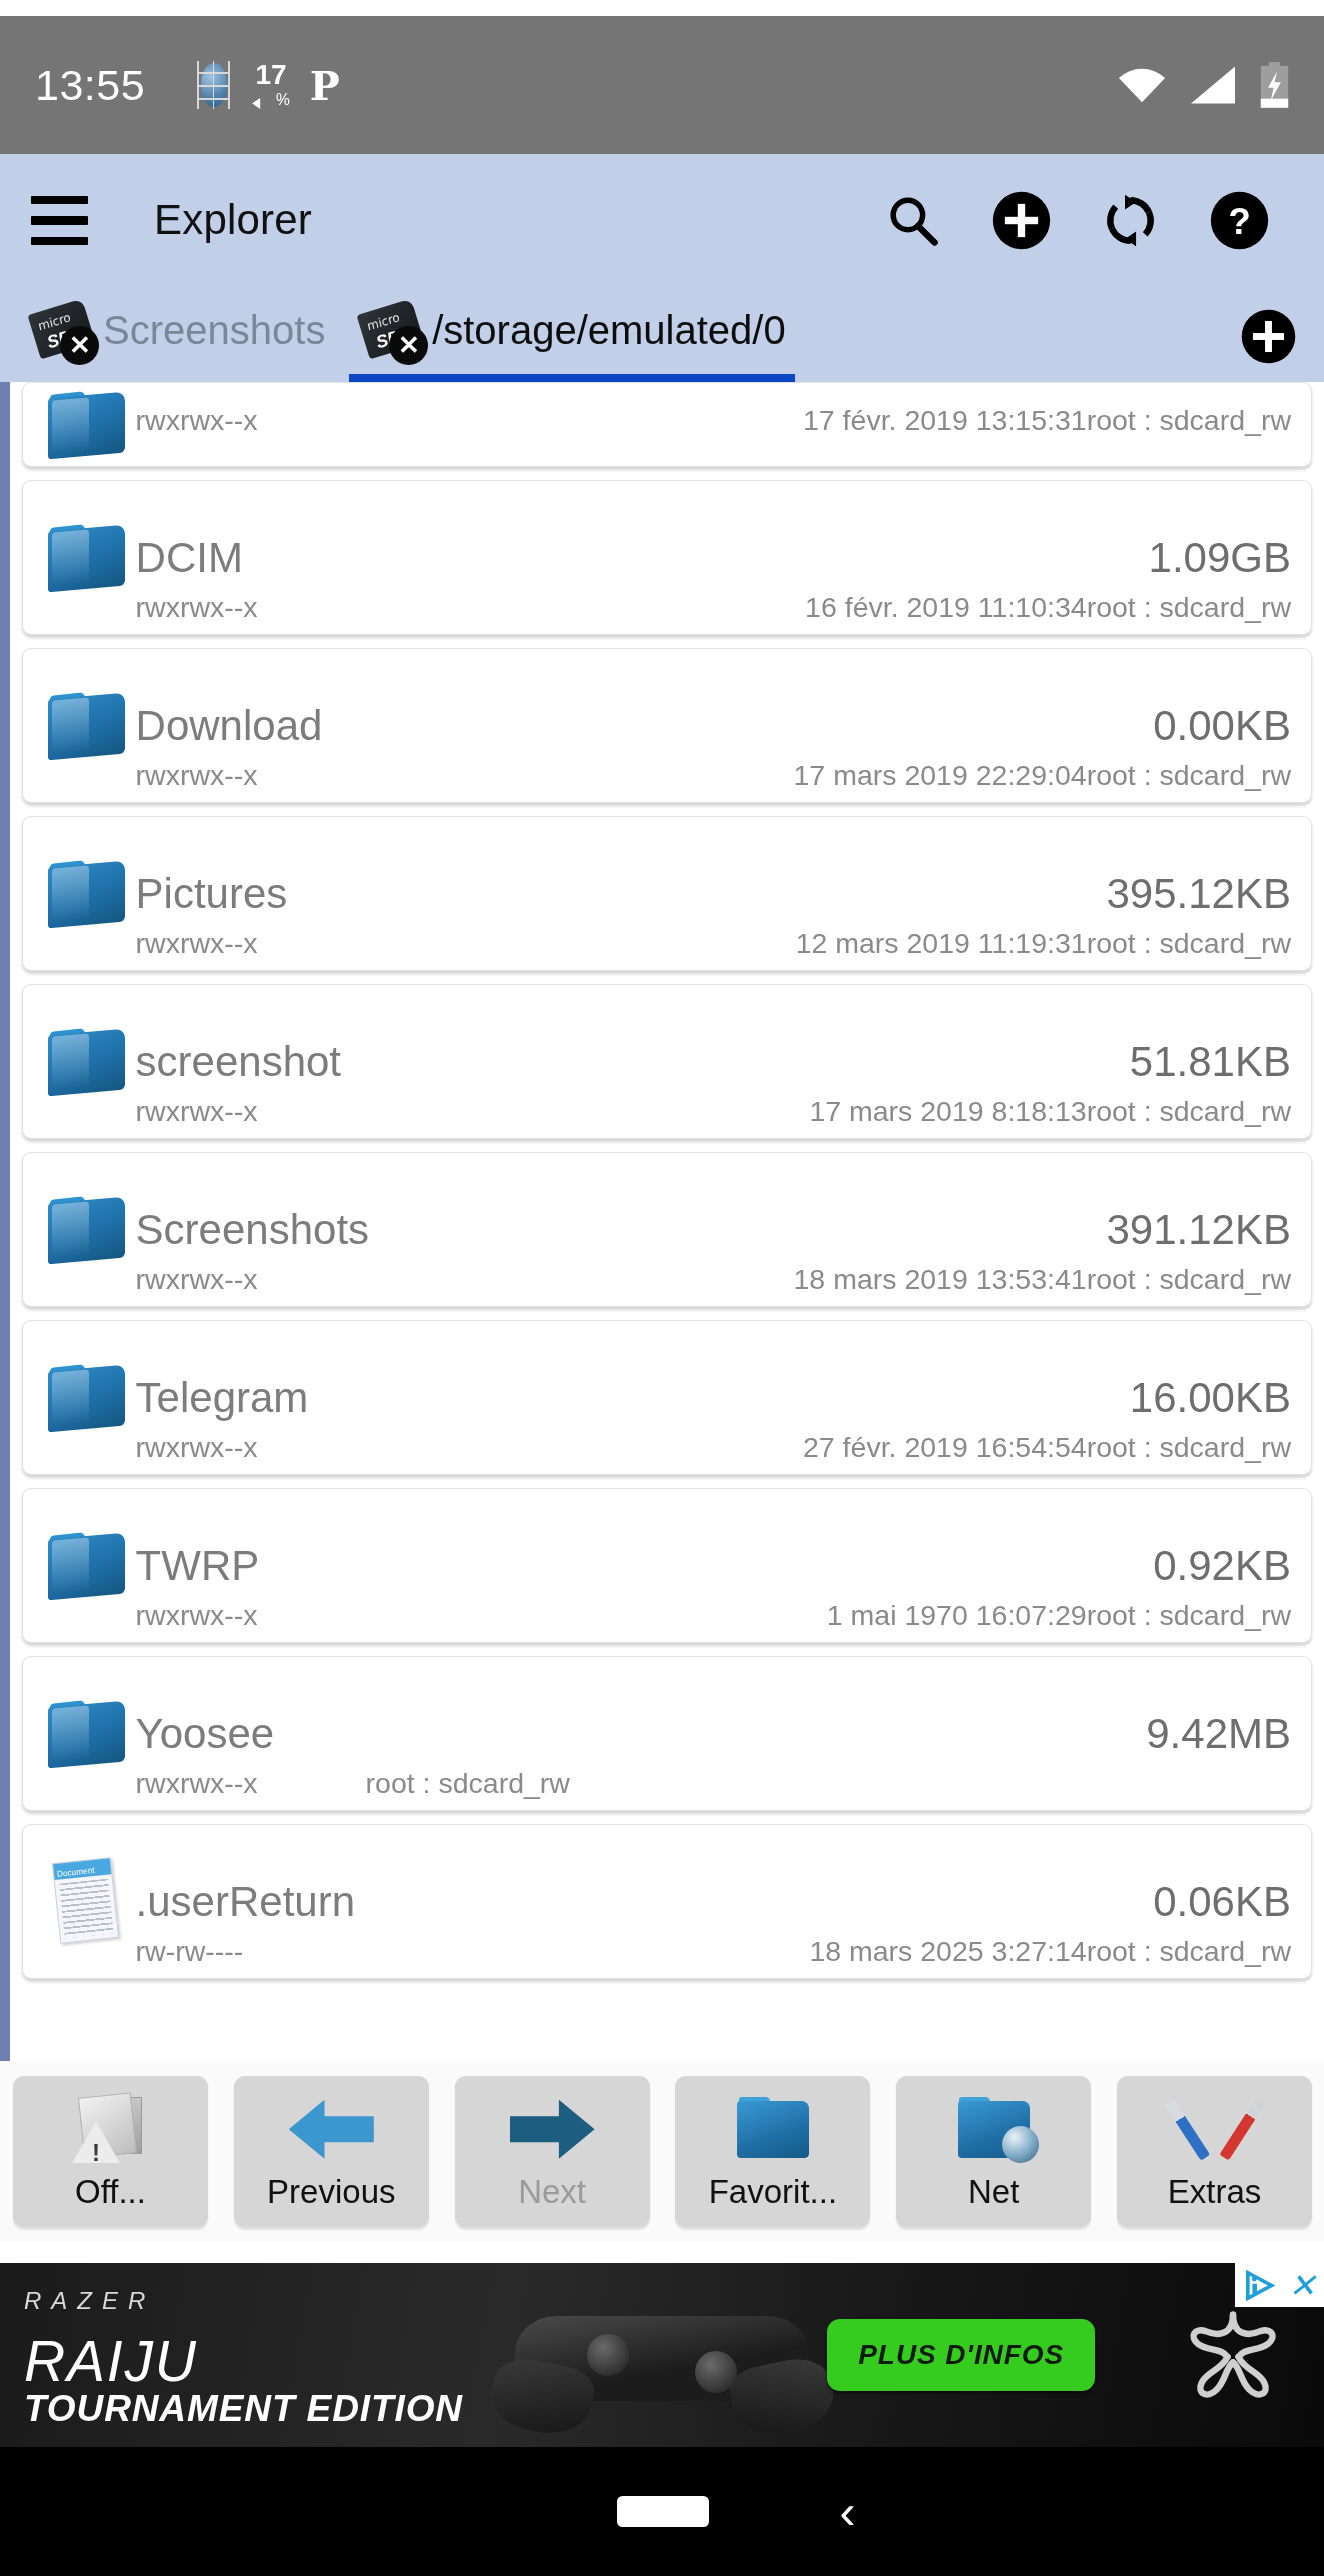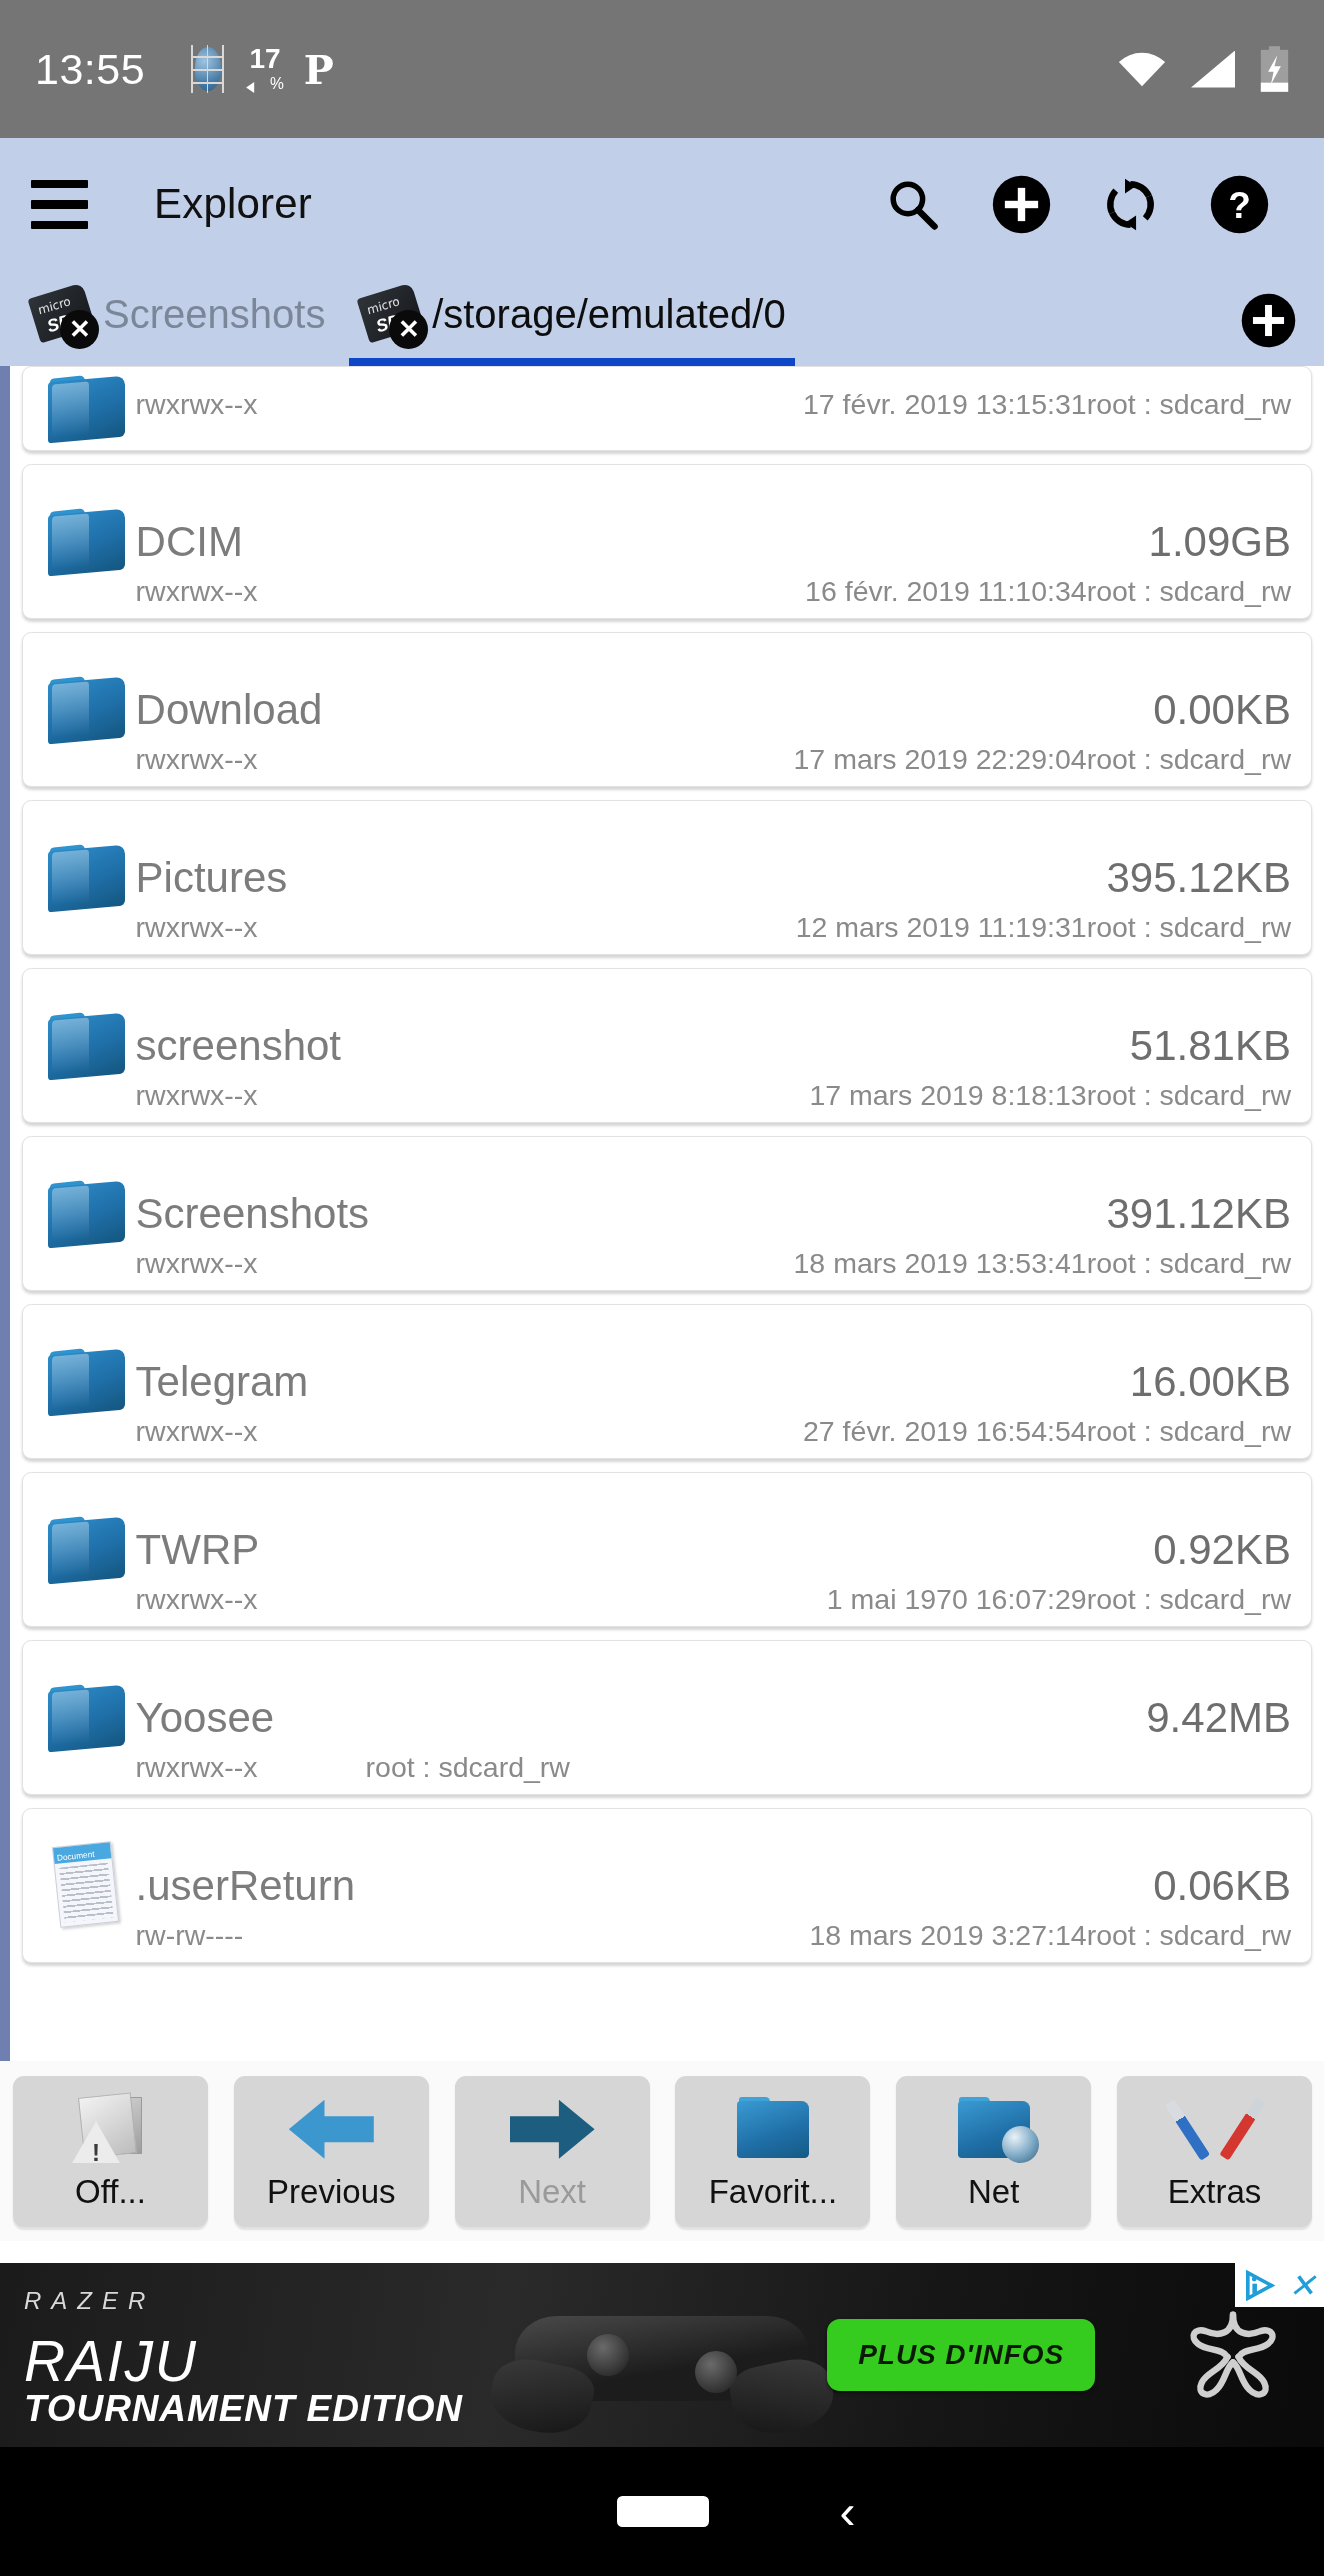--- a/index.html
+++ b/index.html
@@ -7,21 +7,21 @@
   body{
     font-family:"Liberation Sans", sans-serif;
     background:#ffffff;
     overflow:hidden;
   }
   .screen{ width:1325px; height:2576px; position:relative; display:flex; flex-direction:column; background:#fff; }
 
   
   .statusbar{
     height:138px; background:#757575; flex:none;
-    display:flex; align-items:center; padding:0 35px; gap:24px;
+    display:flex; align-items:center; padding:0 35px; gap:30px;margin-top:16px;
   }
   .clock{ color:#fff; font-size:43px; letter-spacing:0.5px; }
   .sb-icons-left{ display:flex; align-items:center; gap:20px; margin-left:20px; }
   .sb-right{ margin-left:auto; display:flex; align-items:center; gap:24px; }
   .sim-glyph{ width:37px; height:48px; position:relative; }
   .sim-glyph .globe{
     position:absolute; inset:1.8px 5.5px; border-radius:50%/46%;
     background:radial-gradient(circle at 36% 32%,#9fc3e0,#4a7ea8 62%,#2e5f86);
   }
   .sim-glyph .gridline{ position:absolute; background:#d8d8d8; }
@@ -497,21 +497,21 @@
               </div>
             </div>
           </div>
           <div class="meta">
             <div class="line1">
               <span class="fname">.userReturn</span>
               <span class="fsize">0.06KB</span>
             </div>
             <div class="line2">
               <span class="perm">rw-rw----</span>
-              <span class="fdate">18 mars 2019 3:27:14</span>
+              <span class="fdate">18 mars 2025 3:27:14</span>
               <span class="fowner">root : sdcard_rw</span>
             </div>
           </div>
         </div>
       </div>
   </div>
 
   <div class="toolbar" id="toolbar">
       <div class="tbtn">
         <div class="ticon">

